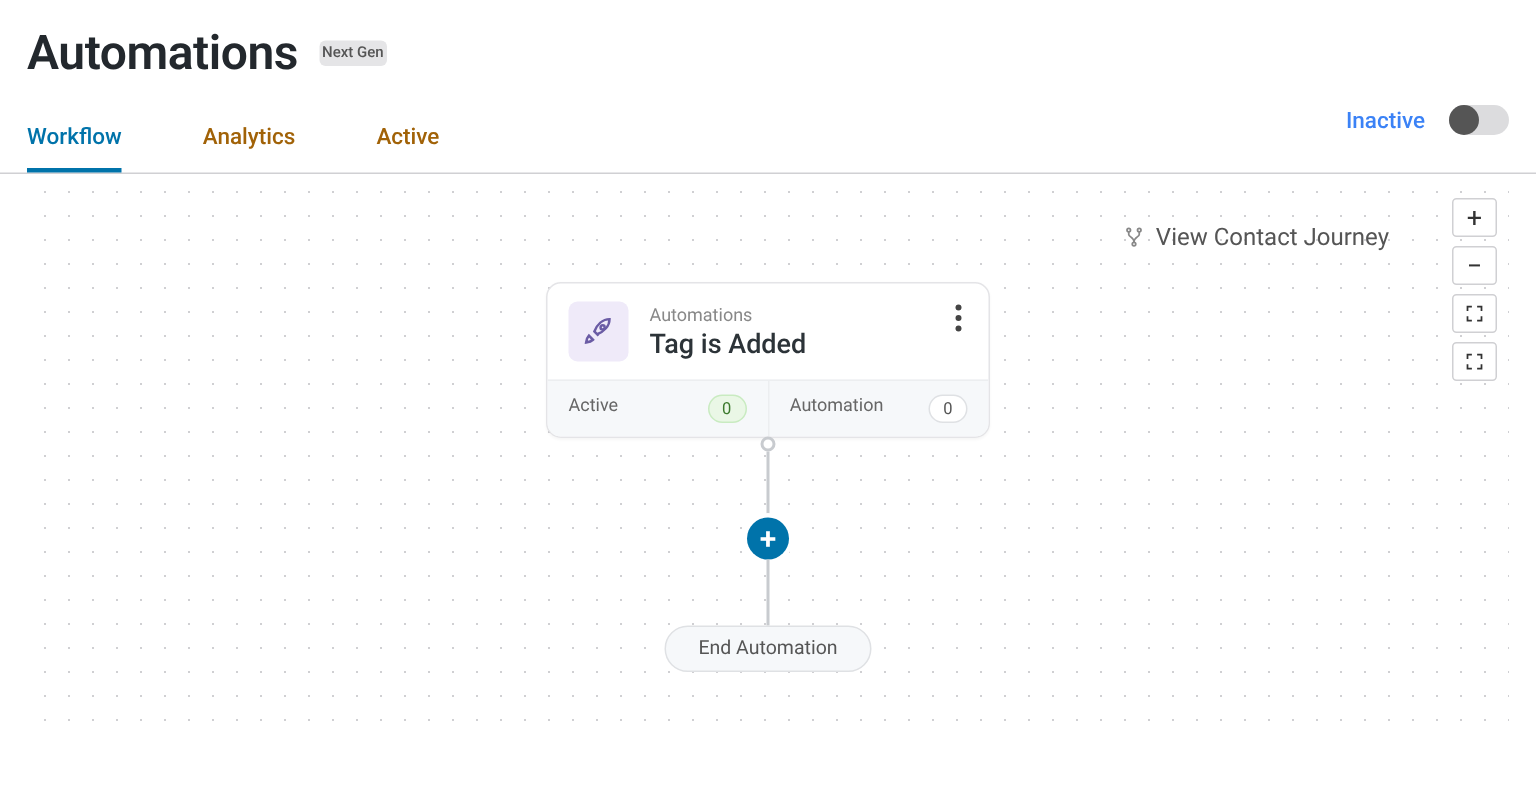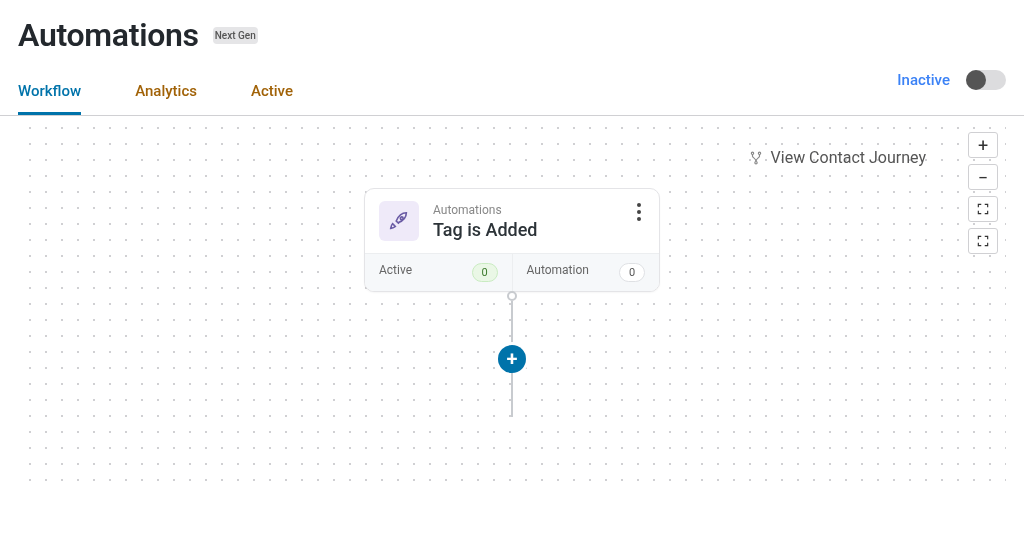--- a/index.html
+++ b/index.html
@@ -323,15 +323,16 @@
           <span>Automation</span>
           <span class="pill">0</span>
         </div>
       </div>
     </div>
 
     <div class="connector-dot"></div>
     <div class="connector connector-top"></div>
     <div class="add-btn">+</div>
     <div class="connector connector-bot"></div>
+    <div class="end-node">End Automation</div>
   </div>
 
 </div>
 
 </body></html>

